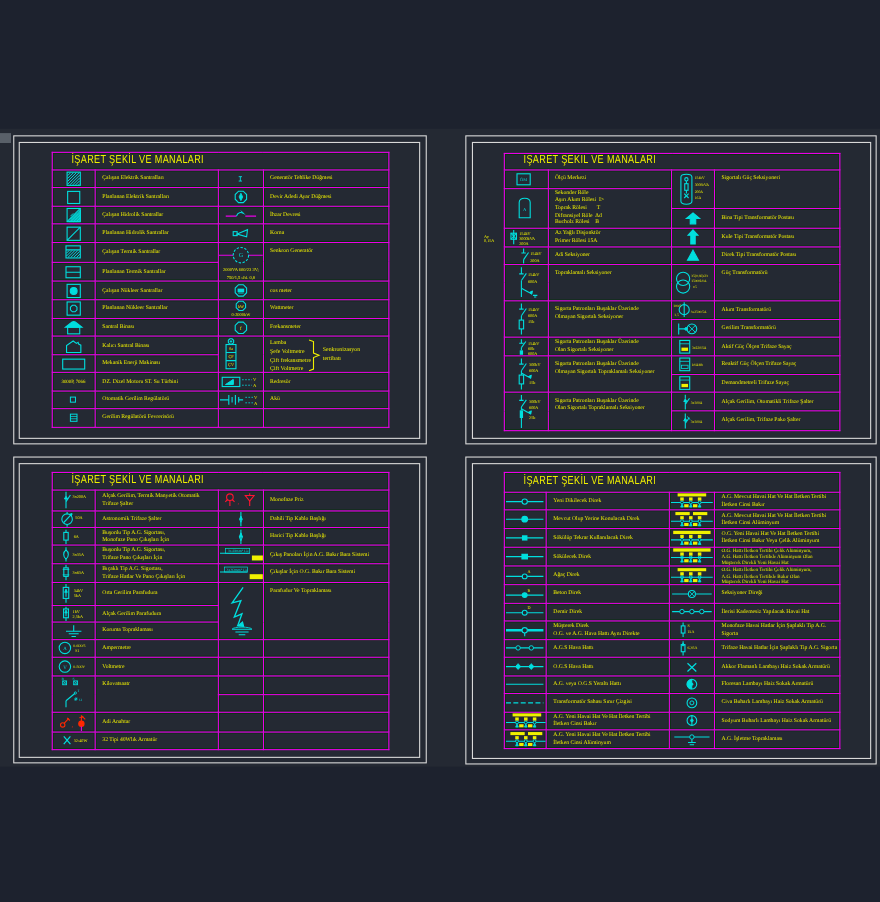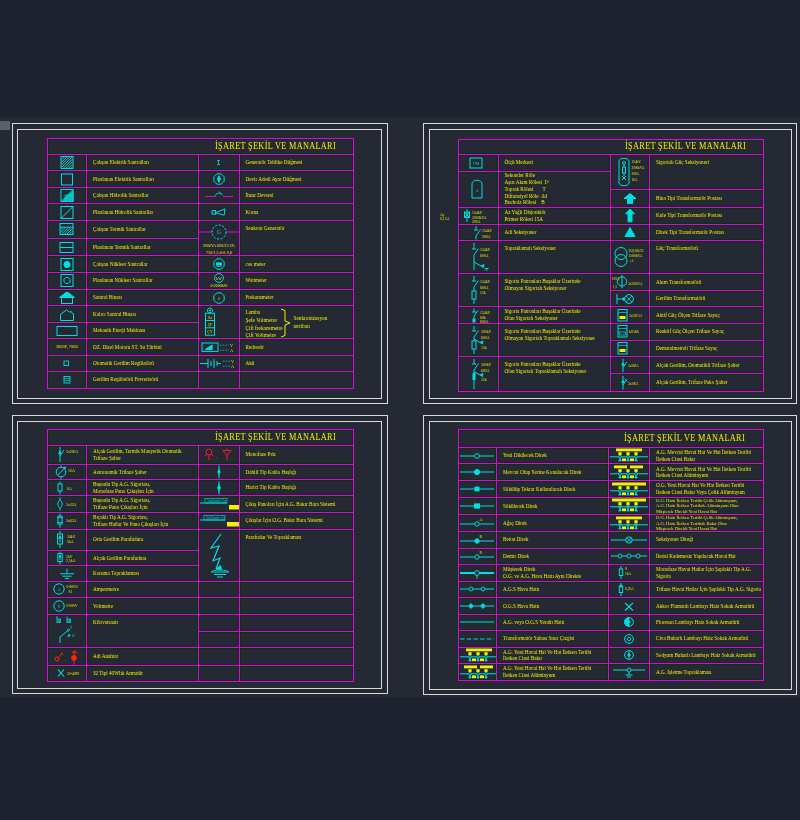--- a/index.html
+++ b/index.html
@@ -1,20 +1,20 @@
 <!DOCTYPE html>
 <html><head><meta charset="utf-8"><style>
 *{margin:0;padding:0;box-sizing:border-box}
 body{width:800px;height:820px;background:#1d222e;position:relative;overflow:hidden;
      font-family:"Liberation Serif",serif}
 .paper{position:absolute;left:0;top:117px;width:800px;height:580px;background:#242933}
 .fr{position:absolute;border:1.5px solid #d9d9d9}
 table{position:absolute;border-collapse:collapse;table-layout:fixed}
 td{border:1px solid #e800e8;padding:0;overflow:hidden;box-shadow:inset 0 0 0 0.8px #07330e;font-size:5.15px;line-height:1.3}
-.ttl{color:#f0f000;text-align:right;letter-spacing:0.4px;font-family:Liberation Serif, serif;line-height:11px}
+.ttl{color:#f0f000;text-align:left;letter-spacing:0.4px;font-family:Liberation Sans, sans-serif;line-height:11px}
 .tx{font-size:5.15px;line-height:1.32;color:#f0f000;padding-left:6px;font-family:"Liberation Serif",serif}
 .txs{font-size:5.3px;color:#f0f000;padding:0}
 .tp{vertical-align:top;padding-top:4px}
 .s3{font-size:4.6px;line-height:1.12}
 .ic{text-align:center;vertical-align:middle}
 .ylb{color:#f0f000;font-size:4.4px;text-align:center}
 .abs{position:absolute;color:#f0f000;font-size:3.8px}
 </style></head>
 <body>
 <div class="paper"></div>

